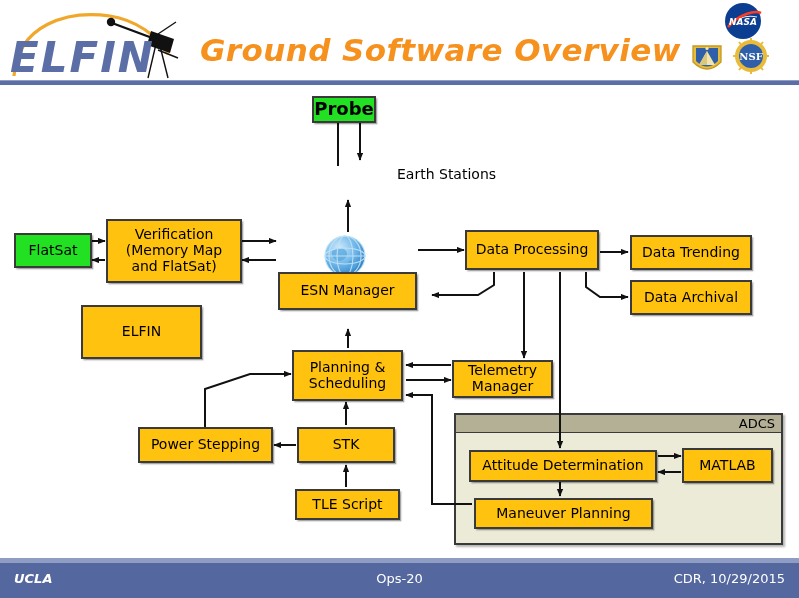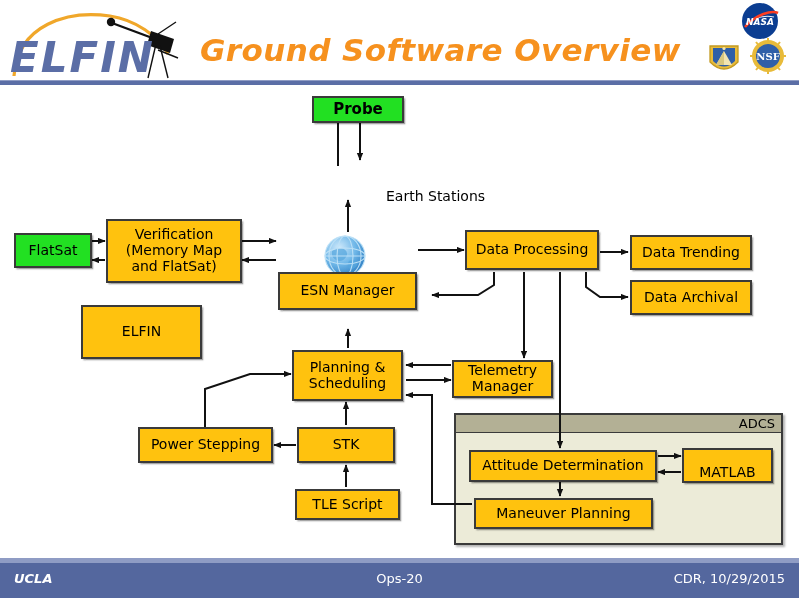--- a/index.html
+++ b/index.html
@@ -17,21 +17,21 @@
   .hdr-rule{position:absolute;left:0;top:80px;width:799px;height:4px;
             background:#5b6ea6;border-top:1px solid #8f9cc4;}
   .elfin-logo{position:absolute;left:8px;top:6px;width:180px;height:74px;}
   .title{
     position:absolute;left:200px;top:32px;
     font-family:"DejaVu Sans","Liberation Sans",sans-serif;
     font-style:italic;font-weight:bold;
     font-size:31px;letter-spacing:.4px;
     color:#f6911e;white-space:nowrap;
   }
-  .logos{position:absolute;right:3px;top:2px;width:96px;height:78px;}
+  .logos{position:absolute;right:20px;top:2px;width:96px;height:78px;}
 
   
   .footer{position:absolute;left:0;top:563px;width:799px;height:35px;
           background:#54679e;}
   .footer-rule{position:absolute;left:0;top:558px;width:799px;height:5px;
           background:#8f9cc4;}
   .footer span{position:absolute;top:8px;color:#ffffff;font-size:13px;}
   .f-left{left:14px;font-weight:bold;font-style:italic;font-size:14px;}
   .f-mid{left:0;width:799px;text-align:center;}
   .f-right{right:14px;}
@@ -217,23 +217,23 @@
         <g stroke="#bfe2f7" stroke-width="1.1" fill="none" opacity=".95">
           <ellipse cx="25" cy="25" rx="20" ry="20"></ellipse>
           <ellipse cx="25" cy="25" rx="8" ry="20"></ellipse>
           <ellipse cx="25" cy="25" rx="16" ry="20"></ellipse>
           <ellipse cx="25" cy="25" rx="20" ry="8"></ellipse>
           <line x1="5" y1="25" x2="45" y2="25"></line>
         </g>
       </svg>
     </div>
 
-    <div class="plaintext" style="left:386px;top:82px;margin-top:22px;">Earth Stations</div>
-
-    <div class="node green" style="left:312px;top:12px;width:92px;height:27px;font-size:15px;">
+    <div class="plaintext" style="left:397px;top:82px;">Earth Stations</div>
+
+    <div class="node green" style="left:312px;top:12px;width:64px;height:27px;font-size:18px;">
       <span>Probe</span>
     </div>
 
     <div class="node" style="left:106px;top:135px;width:136px;height:64px;flex-direction:column;">
       <span>Verification</span>
       <span>(Memory Map</span>
       <span>and FlatSat)</span>
     </div>
 
     <div class="node flatsat" style="left:14px;top:149px;width:78px;height:35px;">
@@ -280,21 +280,21 @@
     </div>
 
     <div class="node" style="left:295px;top:405px;width:105px;height:31px;">
       <span>TLE Script</span>
     </div>
 
     <div class="node" style="left:469px;top:366px;width:188px;height:32px;">
       <span>Attitude Determination</span>
     </div>
 
-    <div class="node" style="left:682px;top:364px;width:91px;height:35px;align-items:flex-end;">
+    <div class="node" style="left:682px;top:364px;width:91px;height:35px;">
       <span>MATLAB</span>
     </div>
 
     <div class="node" style="left:474px;top:414px;width:179px;height:31px;">
       <span>Maneuver Planning</span>
     </div>
 
   </div>
 
   <div class="footer-rule"></div>

